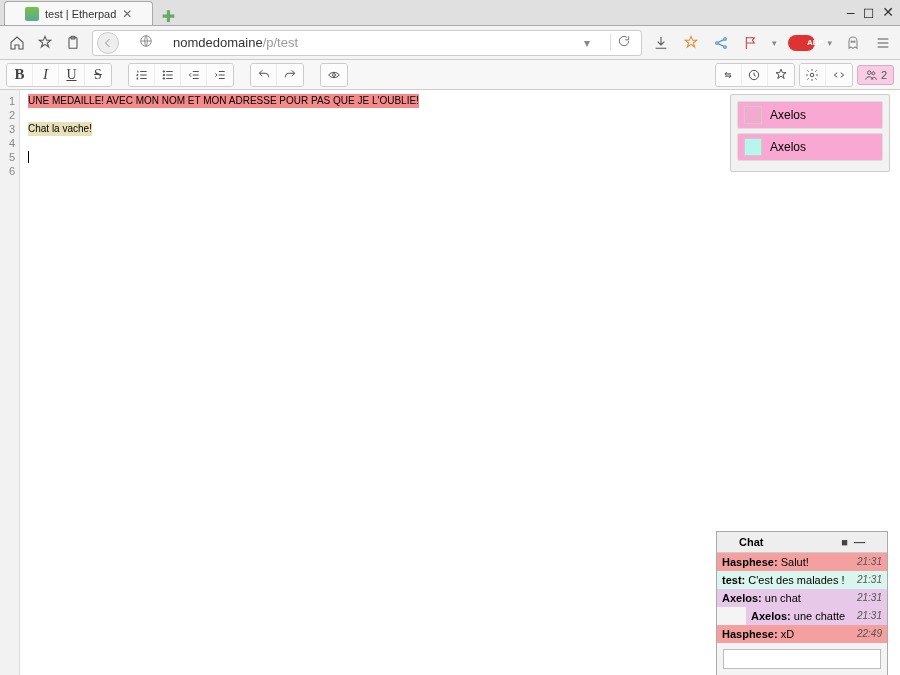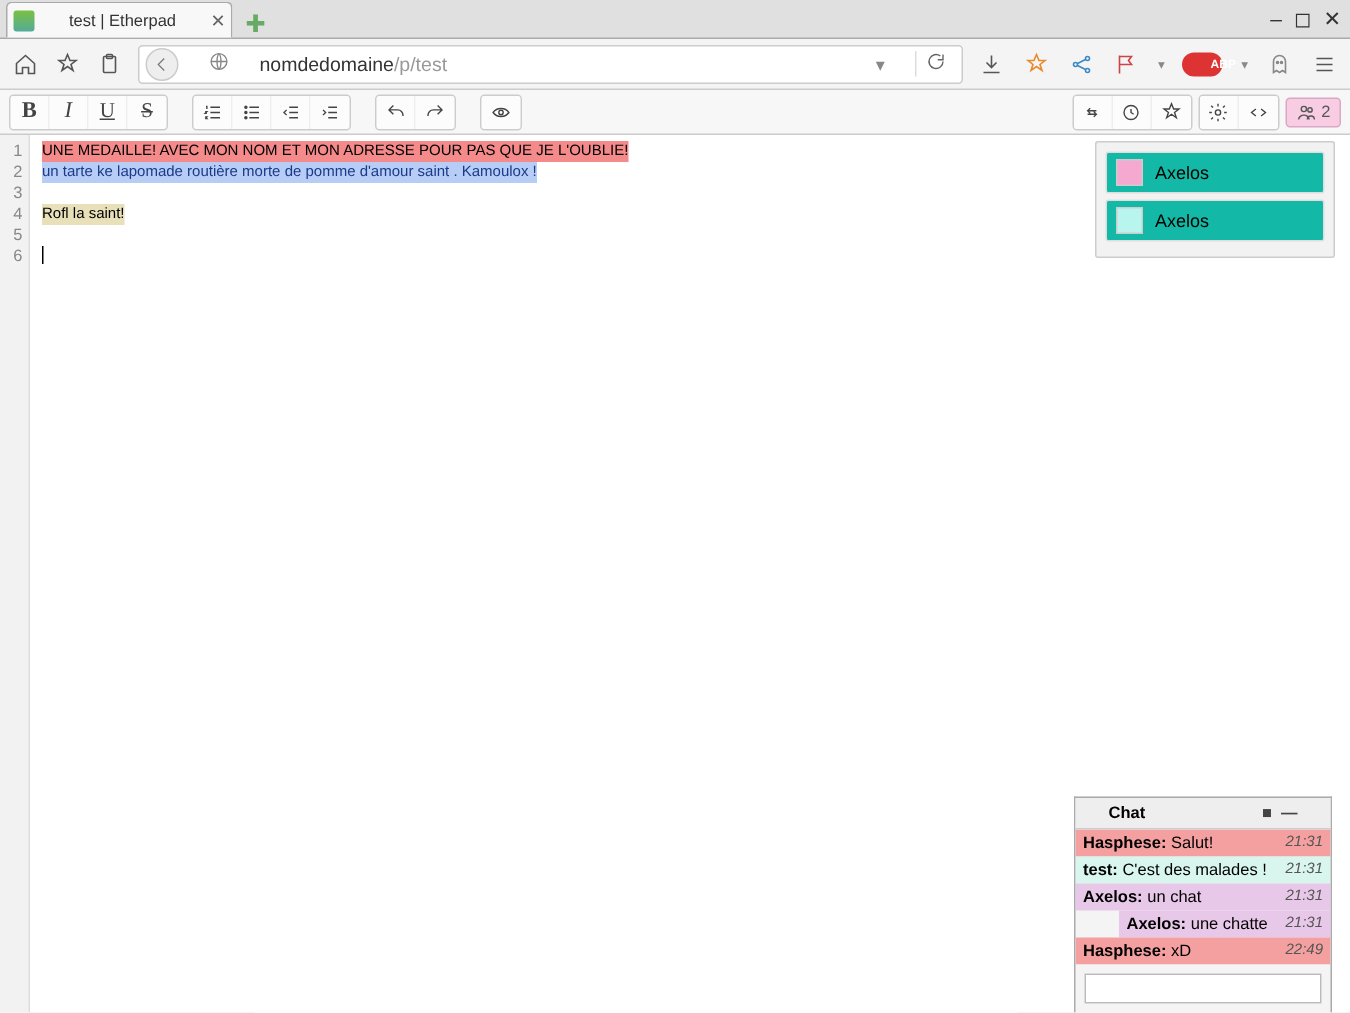--- a/index.html
+++ b/index.html
@@ -3,21 +3,21 @@
 <meta charset="utf-8">
 <style>
   * { box-sizing: border-box; margin: 0; padding: 0; }
   body { font-family: Arial, sans-serif; font-size: 12px; background: #e8e8e8; width: 900px; height: 675px; overflow: hidden; position: relative; }
 
   
   .window-controls { position: absolute; top: 4px; right: 6px; display: flex; gap: 8px; font-size: 14px; color: #333; }
 
   
   .tab-bar { height: 26px; background: #e0e0e0; display: flex; align-items: flex-end; padding-left: 4px; border-bottom: 1px solid #aaa; }
-  .tab { display: flex; align-items: center; height: 24px; background: #f8f8f8; border: 1px solid #aaa; border-bottom: none; border-radius: 4px 4px 0 0; padding: 0 4px; gap: 23px; font-size: 11px; color: #333; max-width: 200px; }
+  .tab { display: flex; align-items: center; height: 24px; background: #f8f8f8; border: 1px solid #aaa; border-bottom: none; border-radius: 4px 4px 0 0; padding: 0 20px; gap: 6px; font-size: 11px; color: #333; max-width: 200px; }
   .tab .favicon { width: 14px; height: 14px; background: linear-gradient(#7ac142,#5a9); border-radius: 2px; }
   .tab .tab-title { white-space: nowrap; overflow: hidden; text-overflow: ellipsis; max-width: 120px; }
   .tab .tab-close { font-size: 12px; color: #666; cursor: pointer; }
   .new-tab { width: 18px; height: 18px; margin-left: 6px; display:flex;align-items:center;justify-content:center; color:#6a6; font-size:16px; cursor:pointer; }
 
   
   .nav-bar { height: 34px; background: #f4f4f4; border-bottom: 1px solid #ccc; display: flex; align-items: center; padding: 0 8px; gap: 10px; }
   .nav-icon { width: 18px; height: 18px; display:flex;align-items:center;justify-content:center; color:#555; cursor:pointer; }
   .nav-icon svg { width: 16px; height: 16px; }
   .url-wrap { flex:1; display:flex; align-items:center; background:#fff; border:1px solid #ccc; border-radius:3px; height:26px; padding:0 4px; gap:20px;}
@@ -47,21 +47,21 @@
   .gutter { width:20px; background:#f2f2f2; border-right:1px solid #ddd; text-align:right; padding:4px 4px 0 0; color:#888; font-size:11px; line-height:14px;}
   .gutter div{height:14px;}
   .doc { flex:1; padding:4px 8px; font-size:10px; line-height:14px; position:relative;}
   .l1 { display:inline-block; background:#f58a8a; }
   .l2 { display:inline-block; background:#b8cdf5; color:#1a3a8a;}
   .l4 { display:inline-block; background:#e8e0b8; }
   .cursor-line{display:inline-block;width:1px;height:12px;background:#000;vertical-align:middle;}
 
   
   .users-panel { position:absolute; top:94px; right:10px; width:160px; background:#f2f2f2; border:1px solid #ccc; border-radius:2px; padding:6px;}
-  .user-row{display:flex;align-items:center;gap:8px;background:#14b8a6;border:1px solid #ddd;border-radius:2px;padding:4px 6px;margin-bottom:4px;font-size:12px;}
+  .user-row{display:flex;align-items:center;gap:8px;background:#f9a8d4;border:1px solid #ddd;border-radius:2px;padding:4px 6px;margin-bottom:4px;font-size:12px;}
   .swatch{width:18px;height:18px;border:1px solid #ccc;}
 
   
   .chat-panel { position:absolute; right:12px; bottom:0; width:172px; background:#f4f4f4; border:1px solid #aaa; border-bottom:none; font-size:11px;}
   .chat-header{display:flex;align-items:center;justify-content:space-between;background:#eee;padding:4px 22px;font-weight:bold;border-bottom:1px solid #ccc;}
   .chat-header .ctrls{display:flex;gap:6px;color:#444;}
   .chat-body{max-height:130px;overflow:hidden;}
   .chat-msg{padding:3px 5px;display:flex;justify-content:space-between;gap:6px;}
   .chat-msg .txt{flex:1;}
   .chat-msg .name{font-weight:bold;}
@@ -267,23 +267,22 @@
   <div class="gutter" id="gutter">
       <div>1</div>
       <div>2</div>
       <div>3</div>
       <div>4</div>
       <div>5</div>
       <div>6</div>
     </div>
   <div class="doc">
     <div><span class="l1">UNE MEDAILLE! AVEC MON NOM ET MON ADRESSE POUR PAS QUE JE L'OUBLIE!</span></div>
-    <div><span class="l2">un tarte ke lapomade routière morte de pomme d'amour saint . Kamoulox !</span></div>
     <div style="height:14px;"></div>
-    <div><span class="l4">Rofl la saint!</span></div>
+    <div><span class="l4">Chat la vache!</span></div>
     <div style="height:14px;"></div>
     <div><span class="cursor-line"></span></div>
   </div>
 </div>
 
 <div class="users-panel" id="users-panel">
     <div class="user-row">
       <span class="swatch" style="background: rgb(245, 168, 208);"></span>
       <span>Axelos</span>
     </div>

